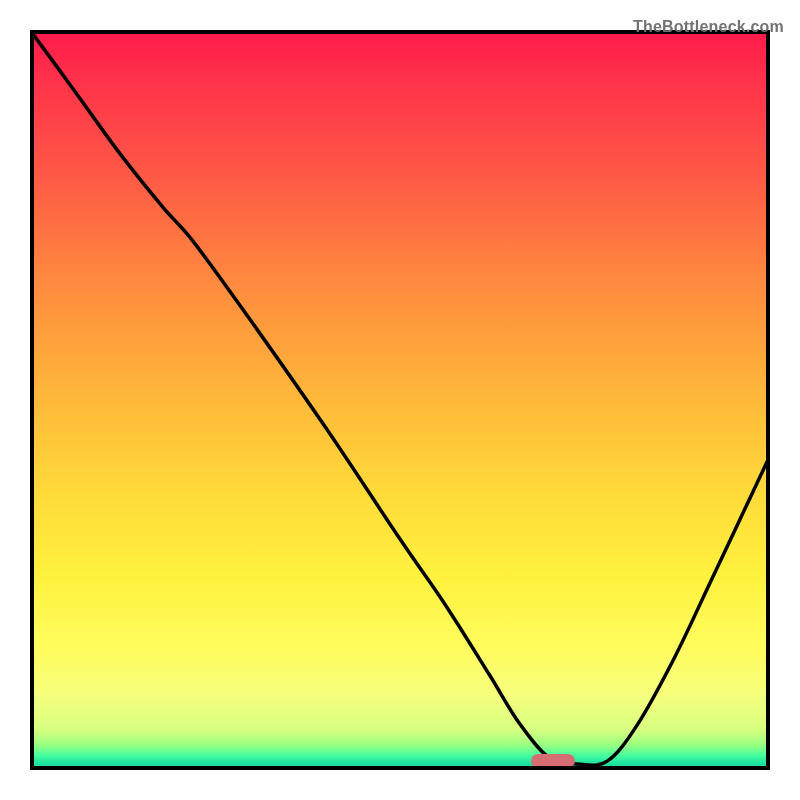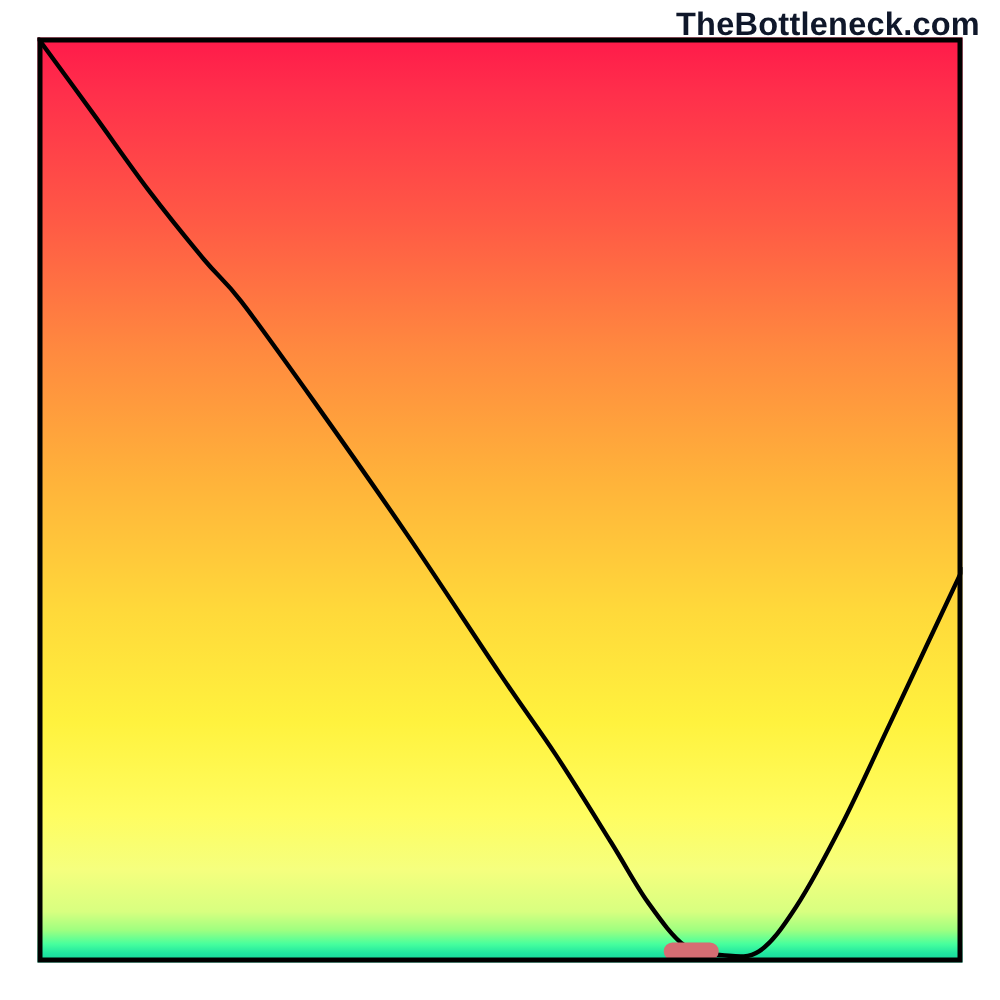--- a/index.html
+++ b/index.html
@@ -14,25 +14,25 @@
     position: absolute;
     left: 0;
     top: 0;
     width: 800px;
     height: 800px;
     box-sizing: border-box;
   }
   .watermark {
     position: absolute;
     right: 16px;
-    top: 4px;
+    top: 18px;
     font-family: Arial, Helvetica, sans-serif;
-    font-size: 26px;
+    font-size: 16px;
     font-weight: 600;
-    color: #0f172a;
+    color: #737373;
     letter-spacing: 0.2px;
   }
   .plot-area {
     position: absolute;
     left: 30px;
     top: 30px;
     width: 740px;
     height: 740px;
     
     background: linear-gradient(

